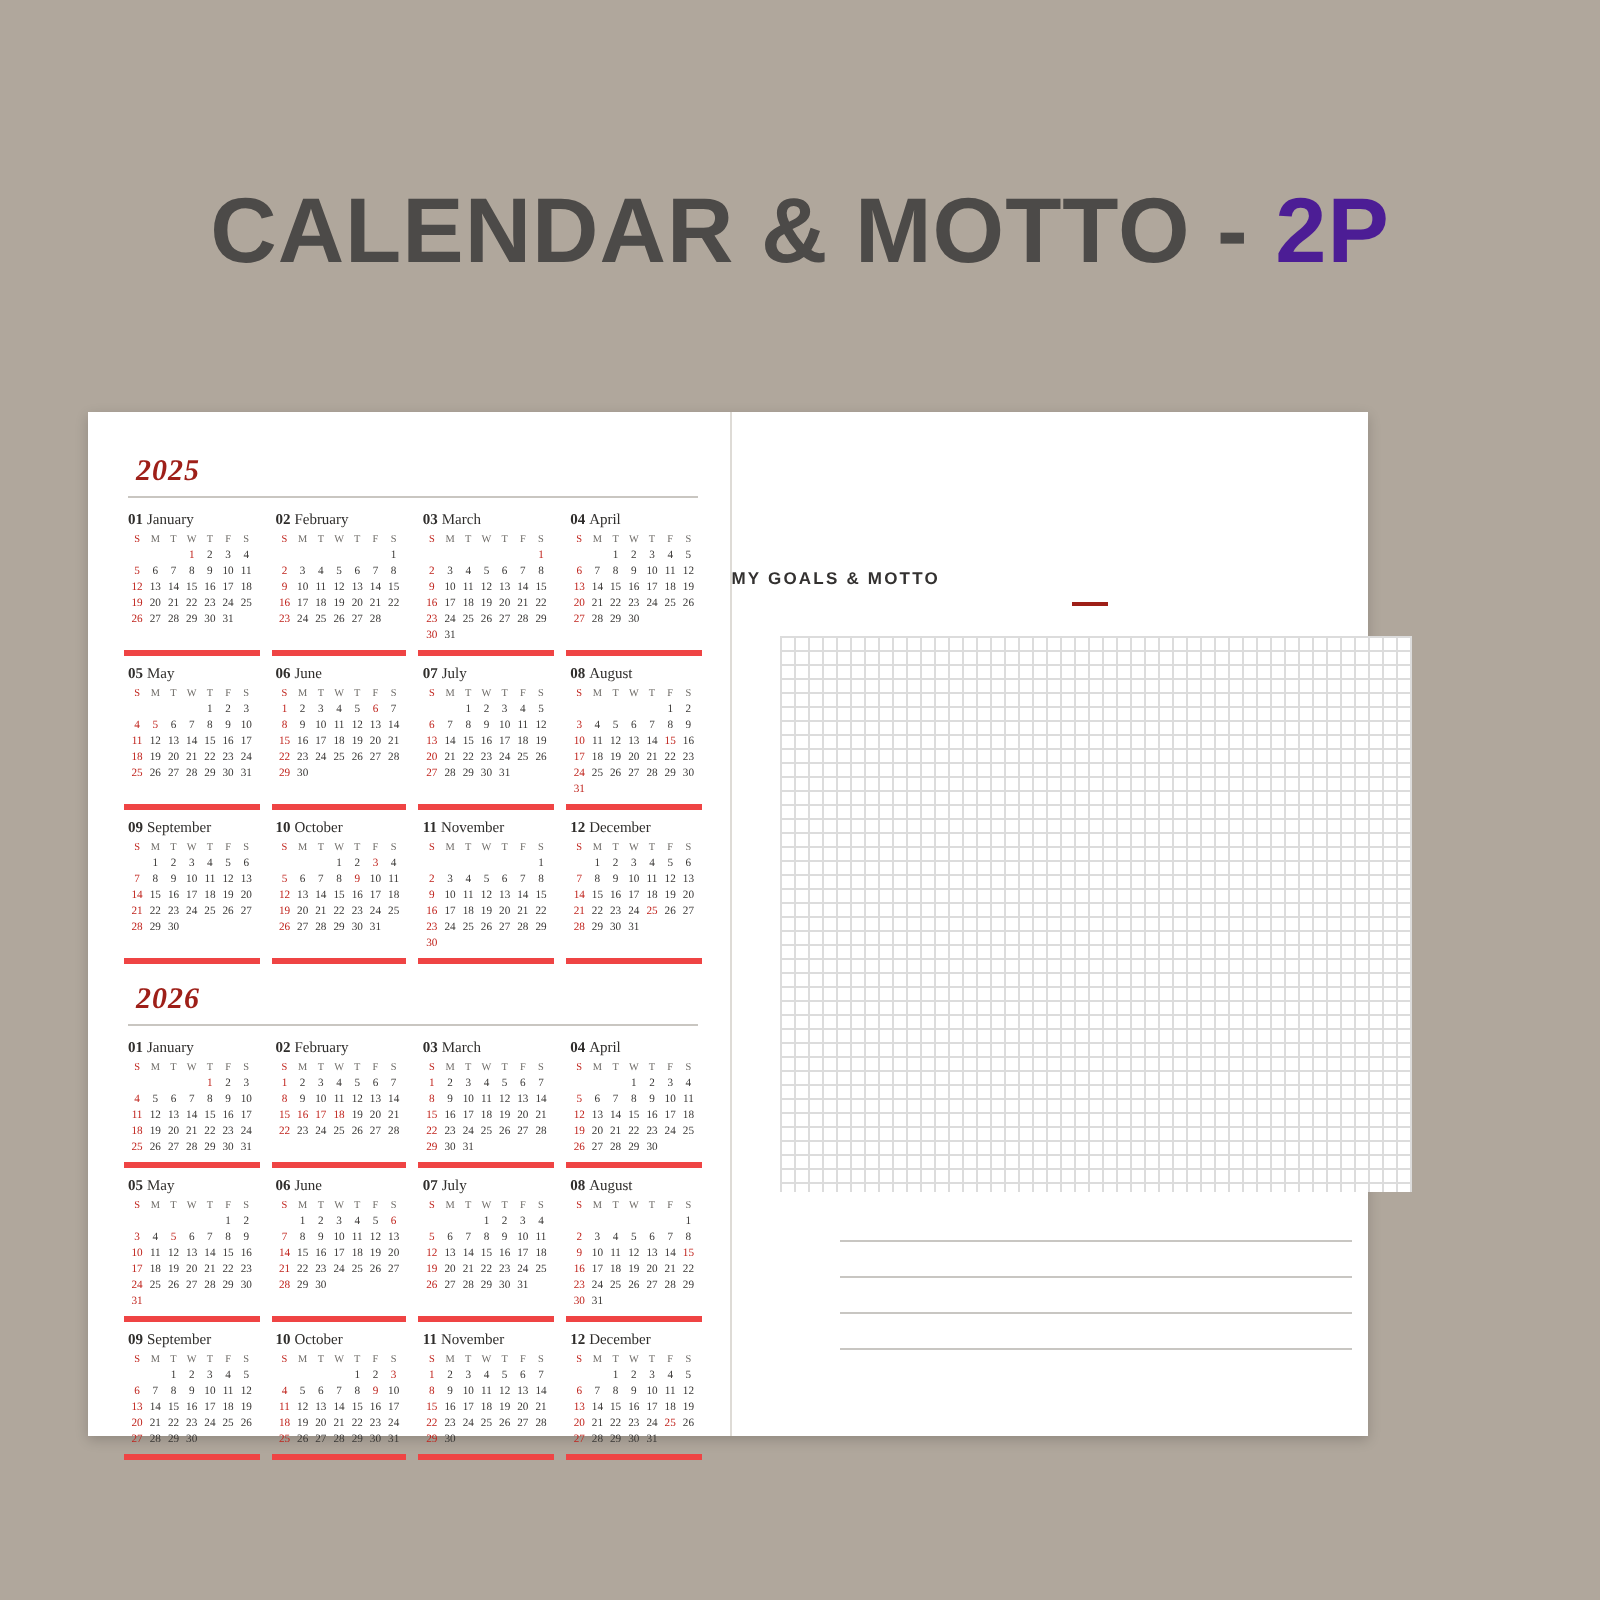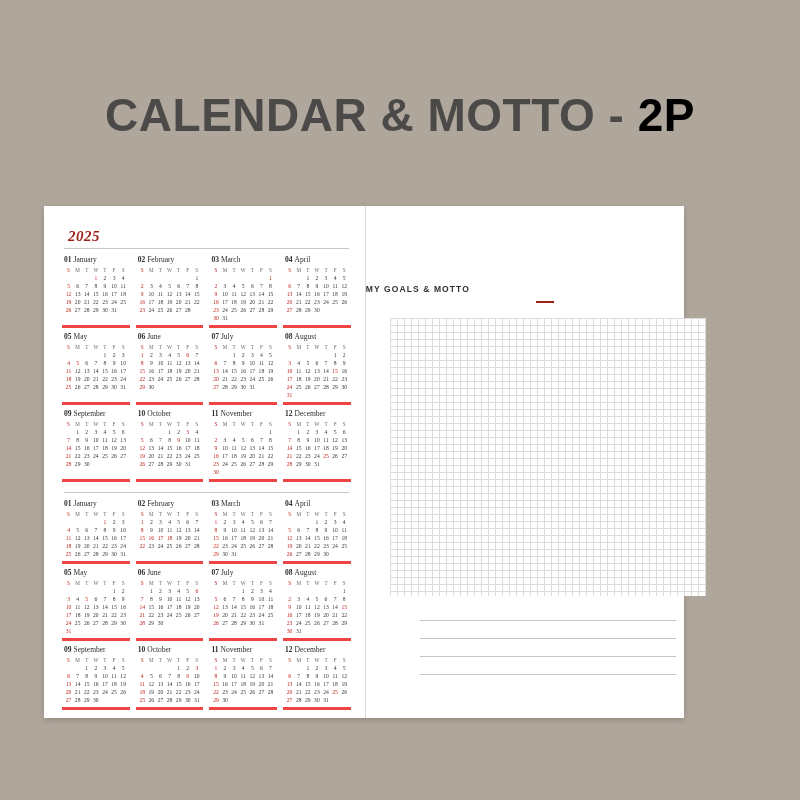--- a/index.html
+++ b/index.html
@@ -25,21 +25,21 @@
     top: 88px;
     width: 800px;
     text-align: center;
     font-size: 46px;
     font-weight: bold;
     letter-spacing: 0.5px;
     color: #4c4a48;
     font-family: "Liberation Sans", sans-serif;
   }
   .headline .accent {
-    color: #000000;
+    color: #4c1d95;
   }
   .spread {
     position: absolute;
     left: 44px;
     top: 206px;
     width: 640px;
     height: 512px;
     background: #ffffff;
     box-shadow: 0 2px 6px rgba(0,0,0,0.18);
     display: flex;
@@ -721,20 +721,21 @@
                   <div class="d">27</div>
                   <div class="d sun">28</div>
                   <div class="d">29</div>
                   <div class="d">30</div>
                   <div class="d">31</div>
                 </div>
               </div>
             </div>
           </div>
           <div class="year-block">
+            <div class="year-label">2026</div>
             <div class="year-rule"></div>
             <div class="month-grid">
               <div class="month">
                 <div class="month-head"><span class="num">01</span><span>January</span></div>
                 <div class="days">
                   <div class="d dow sun">S</div>
                   <div class="d dow">M</div>
                   <div class="d dow">T</div>
                   <div class="d dow">W</div>
                   <div class="d dow">T</div>

